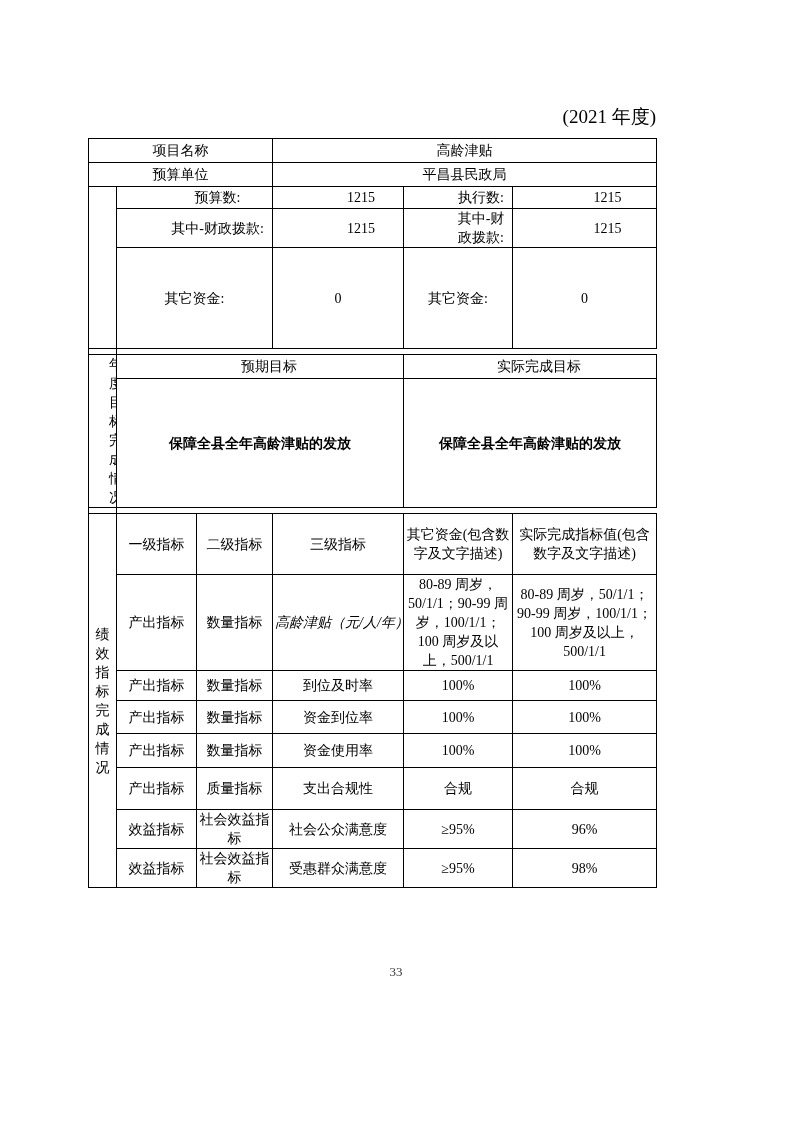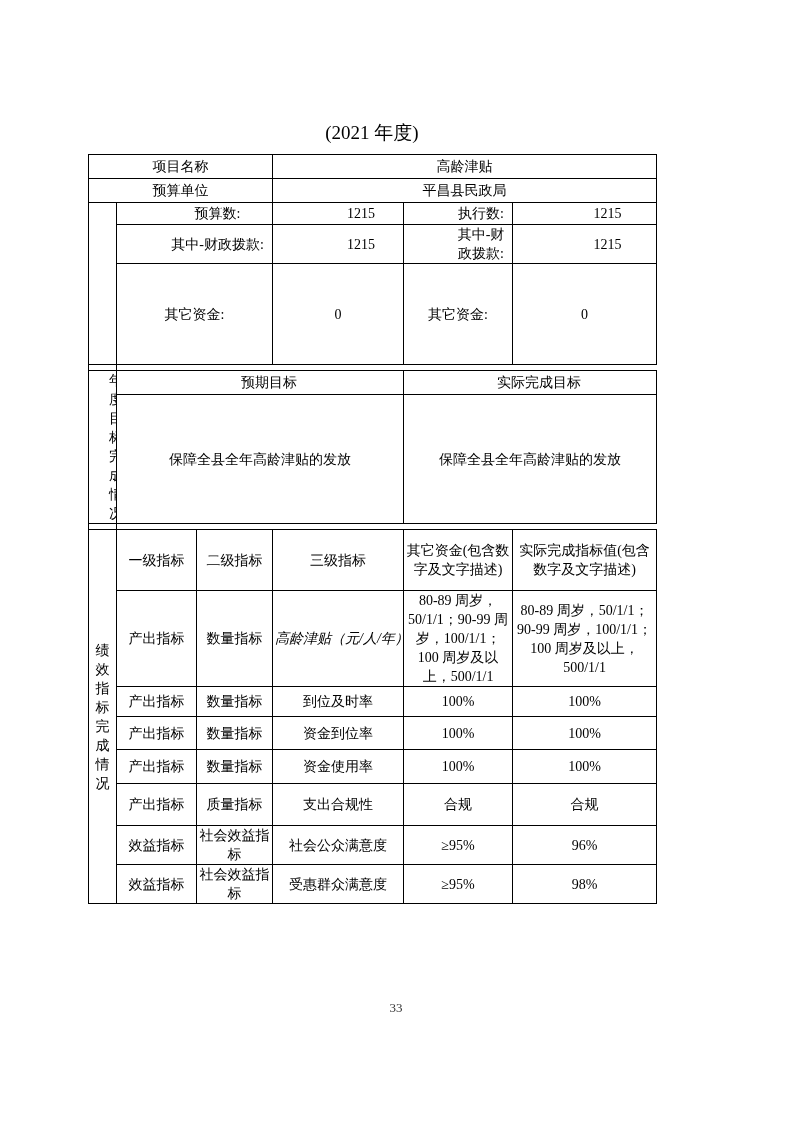--- a/index.html
+++ b/index.html
@@ -22,24 +22,24 @@
   }
   .doc-title {
     text-align: center;
     font-family: "Liberation Sans", "DejaVu Sans", sans-serif;
     font-weight: bold;
     font-size: 22px;
     line-height: 26px;
     letter-spacing: 1px;
   }
   .doc-subtitle {
-    text-align: center;
+    text-align: right;
     font-size: 19px;
     line-height: 24px;
-    margin-top: 24px;
+    margin-top: 8px;
   }
   table.main {
     margin-top: 9px;
     border-collapse: collapse;
     table-layout: fixed;
     width: 568px;
   }
   table.main td {
     border: 1px solid #000;
     text-align: center;
@@ -63,41 +63,41 @@
   td.nowrap {
     white-space: nowrap;
     font-size: 12px;
     padding: 0 1px;
     font-style: italic;
   }
   tr.r1 td, tr.r2 td { height: 23px; text-align: center; }
   tr.r3 td, tr.r4 td { height: 21px; padding-left: 48px; }
   tr.r5 td { height: 100px; }
   tr.r6 td { height: 22px; padding-left: 20px; }
-  tr.r7 td { height: 120px; }
+  tr.r7 td { height: 120px; font-weight: bold; }
   tr.r8 td { height: 60px; }
   tr.r9 td { height: 90px; }
   tr.r10 td { height: 29px; }
   tr.r11 td { height: 32px; }
   tr.r12 td { height: 33px; }
   tr.r13 td { height: 41px; }
   tr.r14 td { height: 34px; }
   tr.r15 td { height: 31px; }
   tr.gap td {
     border: none;
     height: 5px;
     padding: 0;
   }
   tr.gap td.gap-left {
     border-left: 1px solid #000;
     border-right: 1px solid #000;
   }
   .page-number {
     position: absolute;
-    left: 0; top: 1000px;
+    left: 0; top: 964px;
     width: 792px;
     text-align: center;
     font-size: 13px;
     color: #333;
   }
 </style>
 </head>
 <body>
 
 <div class="page">

